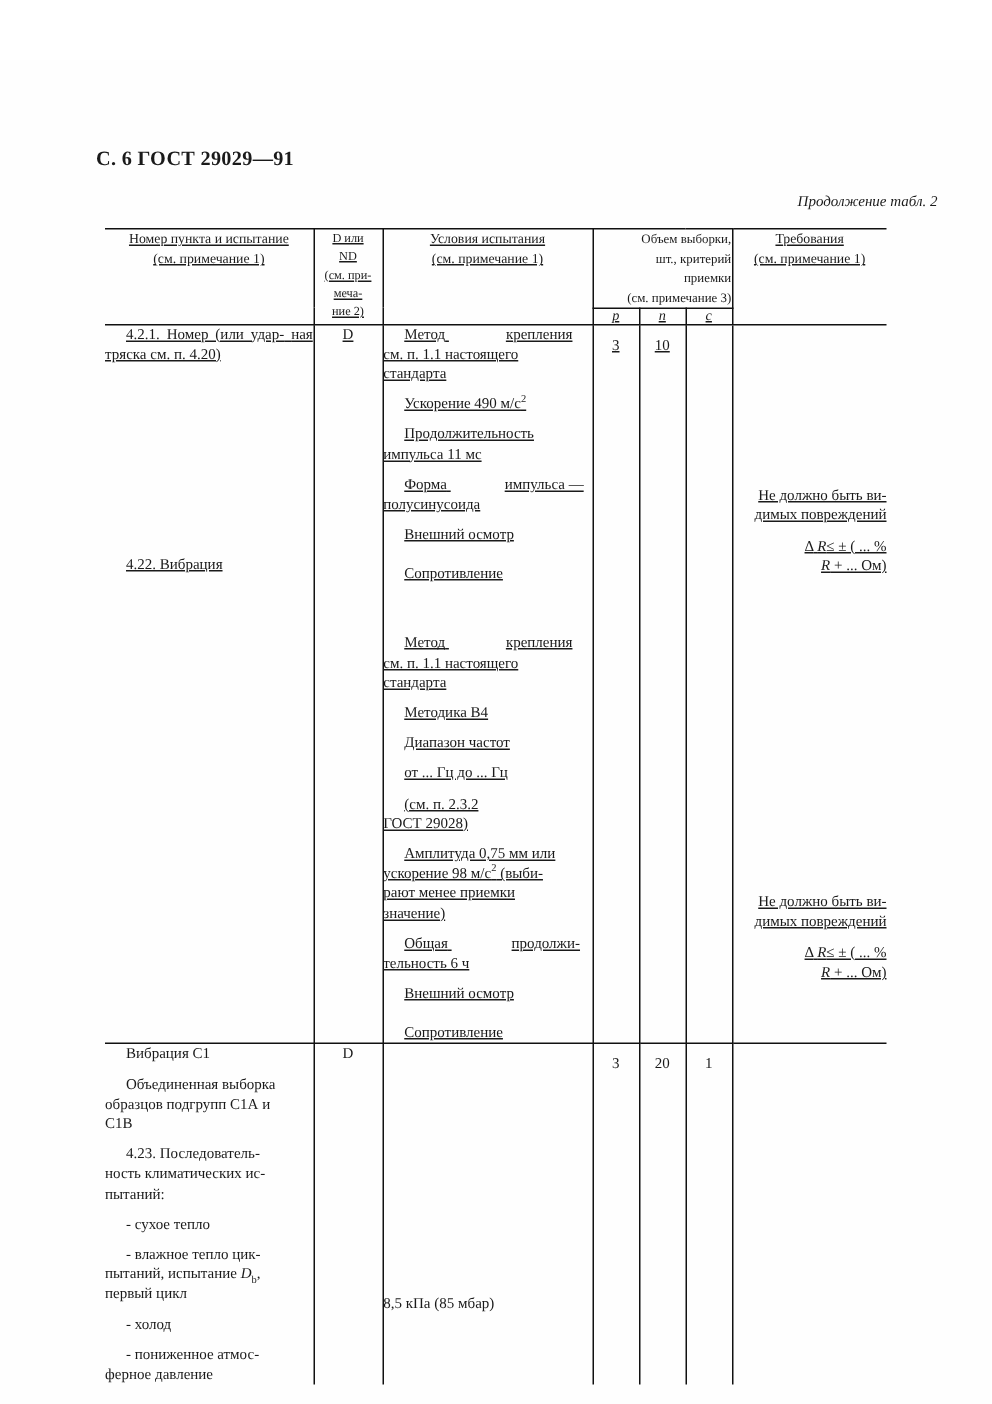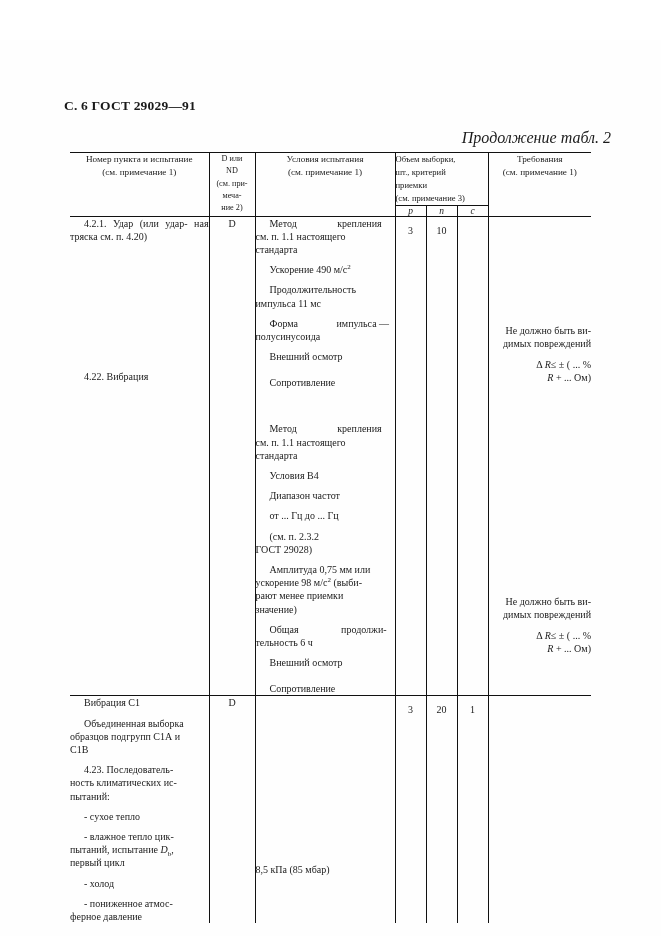--- a/index.html
+++ b/index.html
@@ -30,23 +30,23 @@
     left: 64px;
     top: 58px;
     font-size: 13.5px;
     font-weight: bold;
     letter-spacing: 0.2px;
     white-space: nowrap;
   }
 
   .table-continuation {
     position: absolute;
-    right: 50px;
+    right: 36px;
     top: 89px;
-    font-size: 16px;
+    font-size: 10px;
     font-style: italic;
     white-space: nowrap;
   }
 
   
   .tbl {
     position: absolute;
     left: 70px;
     top: 112px;
     width: 521px;
@@ -54,21 +54,21 @@
     table-layout: fixed;
   }
   .tbl td, .tbl th {
     vertical-align: top;
     padding: 0;
     font-weight: normal;
   }
 
   
   .rule-top    { border-top: 1.6px solid #111; }
-  .rule-bottom { border-bottom: 1.6px solid #111; }
+  .rule-bottom { border-bottom: 1.6px solid #111; text-decoration: underline; }
   .rule-thin-b { border-bottom: 1px solid #111; }
   .vr { border-right: 1px solid #111; }
 
   
   .hdr {
     text-align: center;
     font-size: 9.2px;
     line-height: 1.45;
     padding: 12px 4px 10px 4px;
   }
@@ -77,21 +77,21 @@
     line-height: 1.5;
     padding: 0 2px;
   }
   .hdr-sub {
     text-align: center;
     font-size: 9.5px;
     font-style: italic;
     padding: 4px 0 4px 0;
   }
   .hdr-group {
-    text-align: left;
+    text-align: right;
     font-size: 8.6px;
     line-height: 1.5;
     padding: 8px 4px 4px 4px;
   }
 
   
   .cell {
     font-size: 10px;
     line-height: 1.32;
     padding: 7px 7px 7px 8px;
@@ -176,21 +176,21 @@
         <td class="hdr-sub rule-bottom vr">c</td>
       </tr>
     </thead>
 
     <tbody>
 
       <tr>
 
         <td class="cell vr rule-bottom">
           <p class="para just">
-            <span>4.2.1.  Удар (или удар-</span>
+            <span>4.2.1.  Номер (или удар-</span>
             <span>ная тряска см. п. 4.20)</span>
           </p>
           <div class="gap-xl"></div>
           <div class="gap-xl"></div>
           <div class="gap-xl"></div>
           <p class="para">4.22.  Вибрация</p>
         </td>
 
         <td class="cell center vr rule-bottom">D</td>
 
@@ -219,21 +219,21 @@
           <p class="para">Сопротивление</p>
 
           <div class="gap-lg"></div>
 
           <p class="para noind">
             <span style="display:inline-block;width:14px"></span><span>Метод</span>
             <span style="display:inline-block;width:38px"></span><span>крепления</span><br>
             <span>см.  п.  1.1  настоящего</span><br>
             <span>стандарта</span>
           </p>
-          <p class="para">Условия B4</p>
+          <p class="para">Методика B4</p>
           <p class="para">Диапазон частот</p>
           <p class="para">от ... Гц до ... Гц</p>
           <p class="para noind">
             <span style="display:inline-block;width:14px"></span><span>(см. п. 2.3.2</span><br>
             <span>ГОСТ 29028)</span>
           </p>
           <p class="para noind">
             <span style="display:inline-block;width:14px"></span><span>Амплитуда 0,75 мм или</span><br>
             <span>ускорение 98 м/с</span><sup>2</sup><span> (выби-</span><br>
             <span>рают    менее    приемки</span><br>

